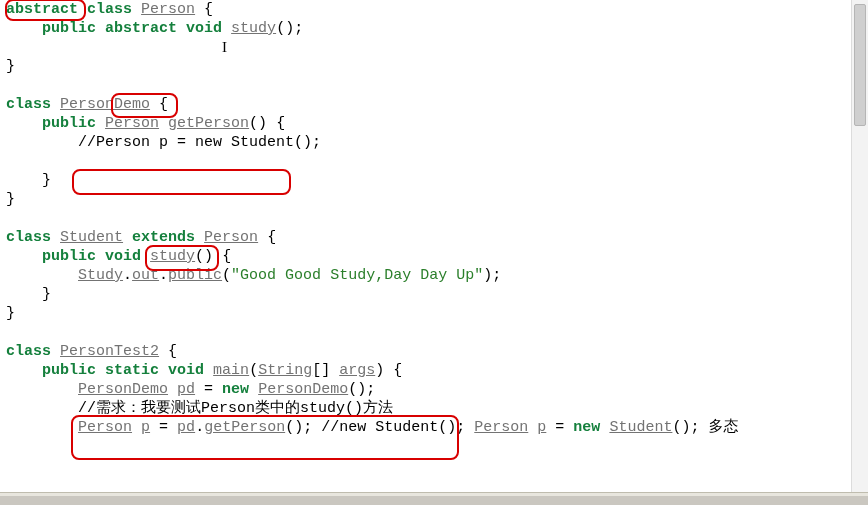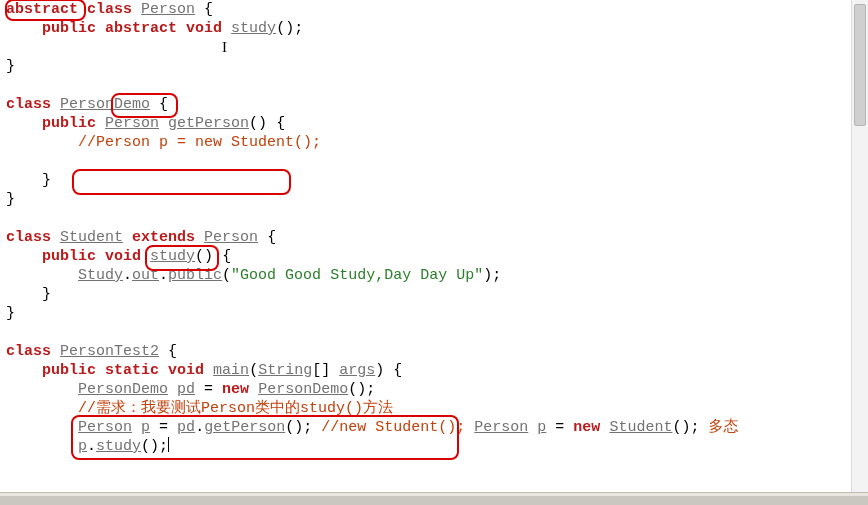--- a/index.html
+++ b/index.html
@@ -1,24 +1,24 @@
 <!DOCTYPE html>
 <html><head>
 <meta charset="utf-8">
 <style>
   html,body{margin:0;padding:0;width:868px;height:505px;overflow:hidden;
     font-family:Consolas,"Courier New",monospace;font-size:15px;background:#fff;}
   .editor{position:relative;width:868px;height:505px;background:#fff;}
   .code-area{position:relative;padding:0 0 0 6px;line-height:19px;}
   .line{white-space:pre;height:19px;}
   
-  .kw{color:#b91c1c;font-weight:bold;}                        
+  .kw{color:#15803d;font-weight:bold;}                        
   .ident{color:#737373;text-decoration:underline;}
   .str{color:#2b7f2b;}
-  .cmt{color:#c2410c;}
+  .cmt{color:#000000;}
   .punc{color:#000;}
   .brace{color:#000;}
   .caret{display:inline-block;width:1px;height:15px;background:#000;vertical-align:-2px;}
   .cursor-I{color:#000;font-family:serif;}
   
   .vscroll{position:absolute;top:0;right:0;width:16px;height:492px;
     background:#f3f3f3;border-left:1px solid #dcdcdc;}
   .vscroll .thumb{position:absolute;left:2px;right:2px;top:4px;height:120px;
     background:#cfcfcf;border:1px solid #b5b5b5;border-radius:2px;}
   
@@ -75,21 +75,20 @@
   <div class="line"><span class="kw">class</span> <span class="ident">PersonTest2</span> <span class="brace">{</span></div>
 
   <div class="line">    <span class="kw">public</span> <span class="kw">static</span> <span class="kw">void</span> <span class="ident">main</span><span class="punc">(</span><span class="ident">String</span><span class="punc">[</span><span class="punc">]</span> <span class="ident">args</span><span class="punc">)</span> <span class="brace">{</span></div>
 
   <div class="line">        <span class="ident">PersonDemo</span> <span class="ident">pd</span> <span class="punc">=</span> <span class="kw">new</span> <span class="ident">PersonDemo</span><span class="punc">(</span><span class="punc">)</span><span class="punc">;</span></div>
 
   <div class="line">        <span class="cmt">//需求：我要测试Person类中的study()方法</span></div>
 
   <div class="line">        <span class="ident">Person</span> <span class="ident">p</span> <span class="punc">=</span> <span class="ident">pd</span><span class="punc">.</span><span class="ident">getPerson</span><span class="punc">(</span><span class="punc">)</span><span class="punc">;</span> <span class="cmt">//new Student();</span> <span class="ident">Person</span> <span class="ident">p</span> <span class="punc">=</span> <span class="kw">new</span> <span class="ident">Student</span><span class="punc">(</span><span class="punc">)</span><span class="punc">;</span> <span class="cmt">多态</span></div>
 
-  <div class="line">        <span class="ident">p</span><span class="punc">.</span><span class="ident">study</span><span class="punc">(</span><span class="punc">)</span><span class="punc">;</span><span class="caret"></span></div>
 
  </div>
 
  <div class="vscroll">
    <div class="thumb"></div>
  </div>
 
  <div class="bottom-divider"></div>
  <div class="bottom-bar"></div>
 

